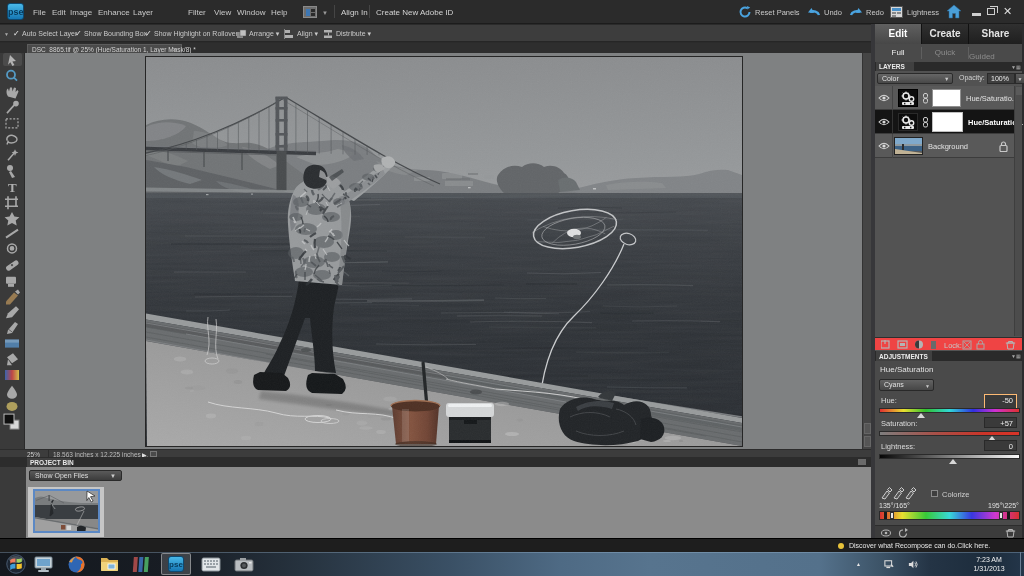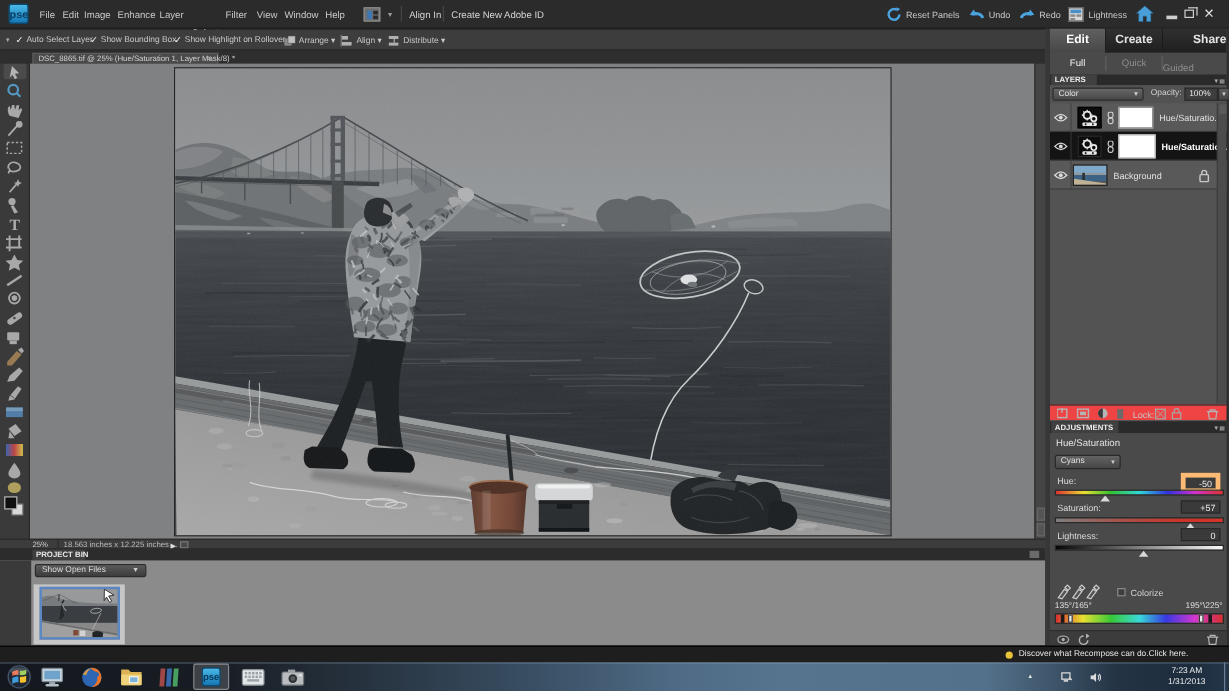--- a/index.html
+++ b/index.html
@@ -718,21 +718,21 @@
         </svg>
   </div>
 </div>
 
 <div class="abs" style="left:871px;top:24px;width:153px;height:514px;background:#535353" id="panel">
   <div class="abs" style="left:0;top:0;width:4px;height:514px;background:#37373a"></div>
   <div class="abs" style="left:151px;top:0;width:2px;height:514px;background:#2c2c2e"></div>
 
   <div class="abs" style="left:4px;top:0;width:46px;height:20px;background:linear-gradient(#606060,#474747);color:#fff;font-size:10px;font-weight:bold;text-align:center;line-height:20px">Edit</div>
   <div class="abs" style="left:50px;top:0;width:47px;height:20px;background:linear-gradient(#303030,#1f1f1f);color:#e4e4e4;font-size:10px;font-weight:bold;text-align:center;line-height:20px;border-left:1px solid #111">Create</div>
-  <div class="abs" style="left:97px;top:0;width:54px;height:20px;background:linear-gradient(#303030,#1f1f1f);color:#e4e4e4;font-size:10px;font-weight:bold;text-align:right;line-height:20px;border-left:1px solid #111">Share</div>
+  <div class="abs" style="left:97px;top:0;width:54px;height:20px;background:linear-gradient(#303030,#1f1f1f);color:#e4e4e4;font-size:10px;font-weight:bold;text-align:center;line-height:20px;border-left:1px solid #111">Share</div>
 
   <div class="abs" style="left:4px;top:20px;width:147px;height:18px;background:#4a4a4a">
     <div class="abs" style="left:0;top:0;width:46px;text-align:center;color:#f0f0f0;font-size:8px;line-height:18px">Full</div>
     <div class="abs" style="left:46px;top:3px;width:1px;height:12px;background:#5f5f5f"></div>
     <div class="abs" style="left:47px;top:0;width:46px;text-align:center;color:#8d8d8d;font-size:8px;line-height:18px">Quick</div>
     <div class="abs" style="left:93px;top:3px;width:1px;height:12px;background:#5f5f5f"></div>
     <div class="abs" style="left:94px;top:4px;width:53px;color:#8d8d8d;font-size:8px;line-height:18px">Guided</div>
   </div>
 
   <div class="abs" style="left:4px;top:38px;width:147px;height:9px;background:#2a2a2a">
@@ -854,21 +854,21 @@
     <div class="abs" style="left:4px;top:1.5px;font-size:6.5px;font-weight:bold;color:#ececec">ADJUSTMENTS</div>
     <div class="abs" style="left:136px;top:2px;font-size:5px;color:#aaa">▼▦</div>
   </div>
   <div class="abs" style="left:4px;top:337px;width:147px;height:164px;background:#4a4a4a" id="adjpanel">
     <div class="abs" style="left:5px;top:4px;font-size:8px;color:#e2e2e2">Hue/Saturation</div>
     <div class="abs" style="left:4px;top:18px;width:55px;height:12px;background:linear-gradient(#636363,#464646);border:1px solid #292929;border-radius:2px">
       <div class="abs" style="left:4px;top:1px;font-size:7px;color:#e2e2e2">Cyans</div>
       <div class="abs" style="left:45px;top:3px;font-size:5px;color:#ccc">▼</div>
     </div>
     <div class="abs" style="left:6px;top:35px;font-size:7.5px;color:#dcdcdc">Hue:</div>
-    <div class="abs" style="left:109px;top:33px;width:33px;height:17px;background:#3a3a3a;border:4px solid #fdba74">
+    <div class="abs" style="left:109px;top:33px;width:33px;height:17px;background:#3a3a3a;border:1px solid #fdba74">
           <div class="abs" style="right:3px;top:1px;font-size:7.5px;color:#ececec">-50</div>
         </div>
     <div class="abs" style="left:4px;top:47px;width:141px;height:5px;border:1px solid #2a2a2a;background:linear-gradient(90deg,#e03030,#e8e030 17%,#30c030 33%,#30d8d8 50%,#3030e0 67%,#d030d0 83%,#e03030)"></div>
     <div class="abs" style="left:42px;top:52px;width:0;height:0;border-left:4px solid transparent;border-right:4px solid transparent;border-bottom:5px solid #d8d8d8"></div>
     <div class="abs" style="left:6px;top:58px;font-size:7.5px;color:#dcdcdc">Saturation:</div>
     <div class="abs" style="left:109px;top:56px;width:33px;height:11px;background:#3a3a3a;border:1px solid #292929">
           <div class="abs" style="right:3px;top:1px;font-size:7.5px;color:#ececec">+57</div>
         </div>
     <div class="abs" style="left:4px;top:70px;width:141px;height:5px;border:1px solid #2a2a2a;background:linear-gradient(90deg,#7e7e7e,#a85048 40%,#cc3428 75%,#d83428)"></div>
     <div class="abs" style="left:113px;top:75px;width:0;height:0;border-left:4px solid transparent;border-right:4px solid transparent;border-bottom:5px solid #d8d8d8"></div>

